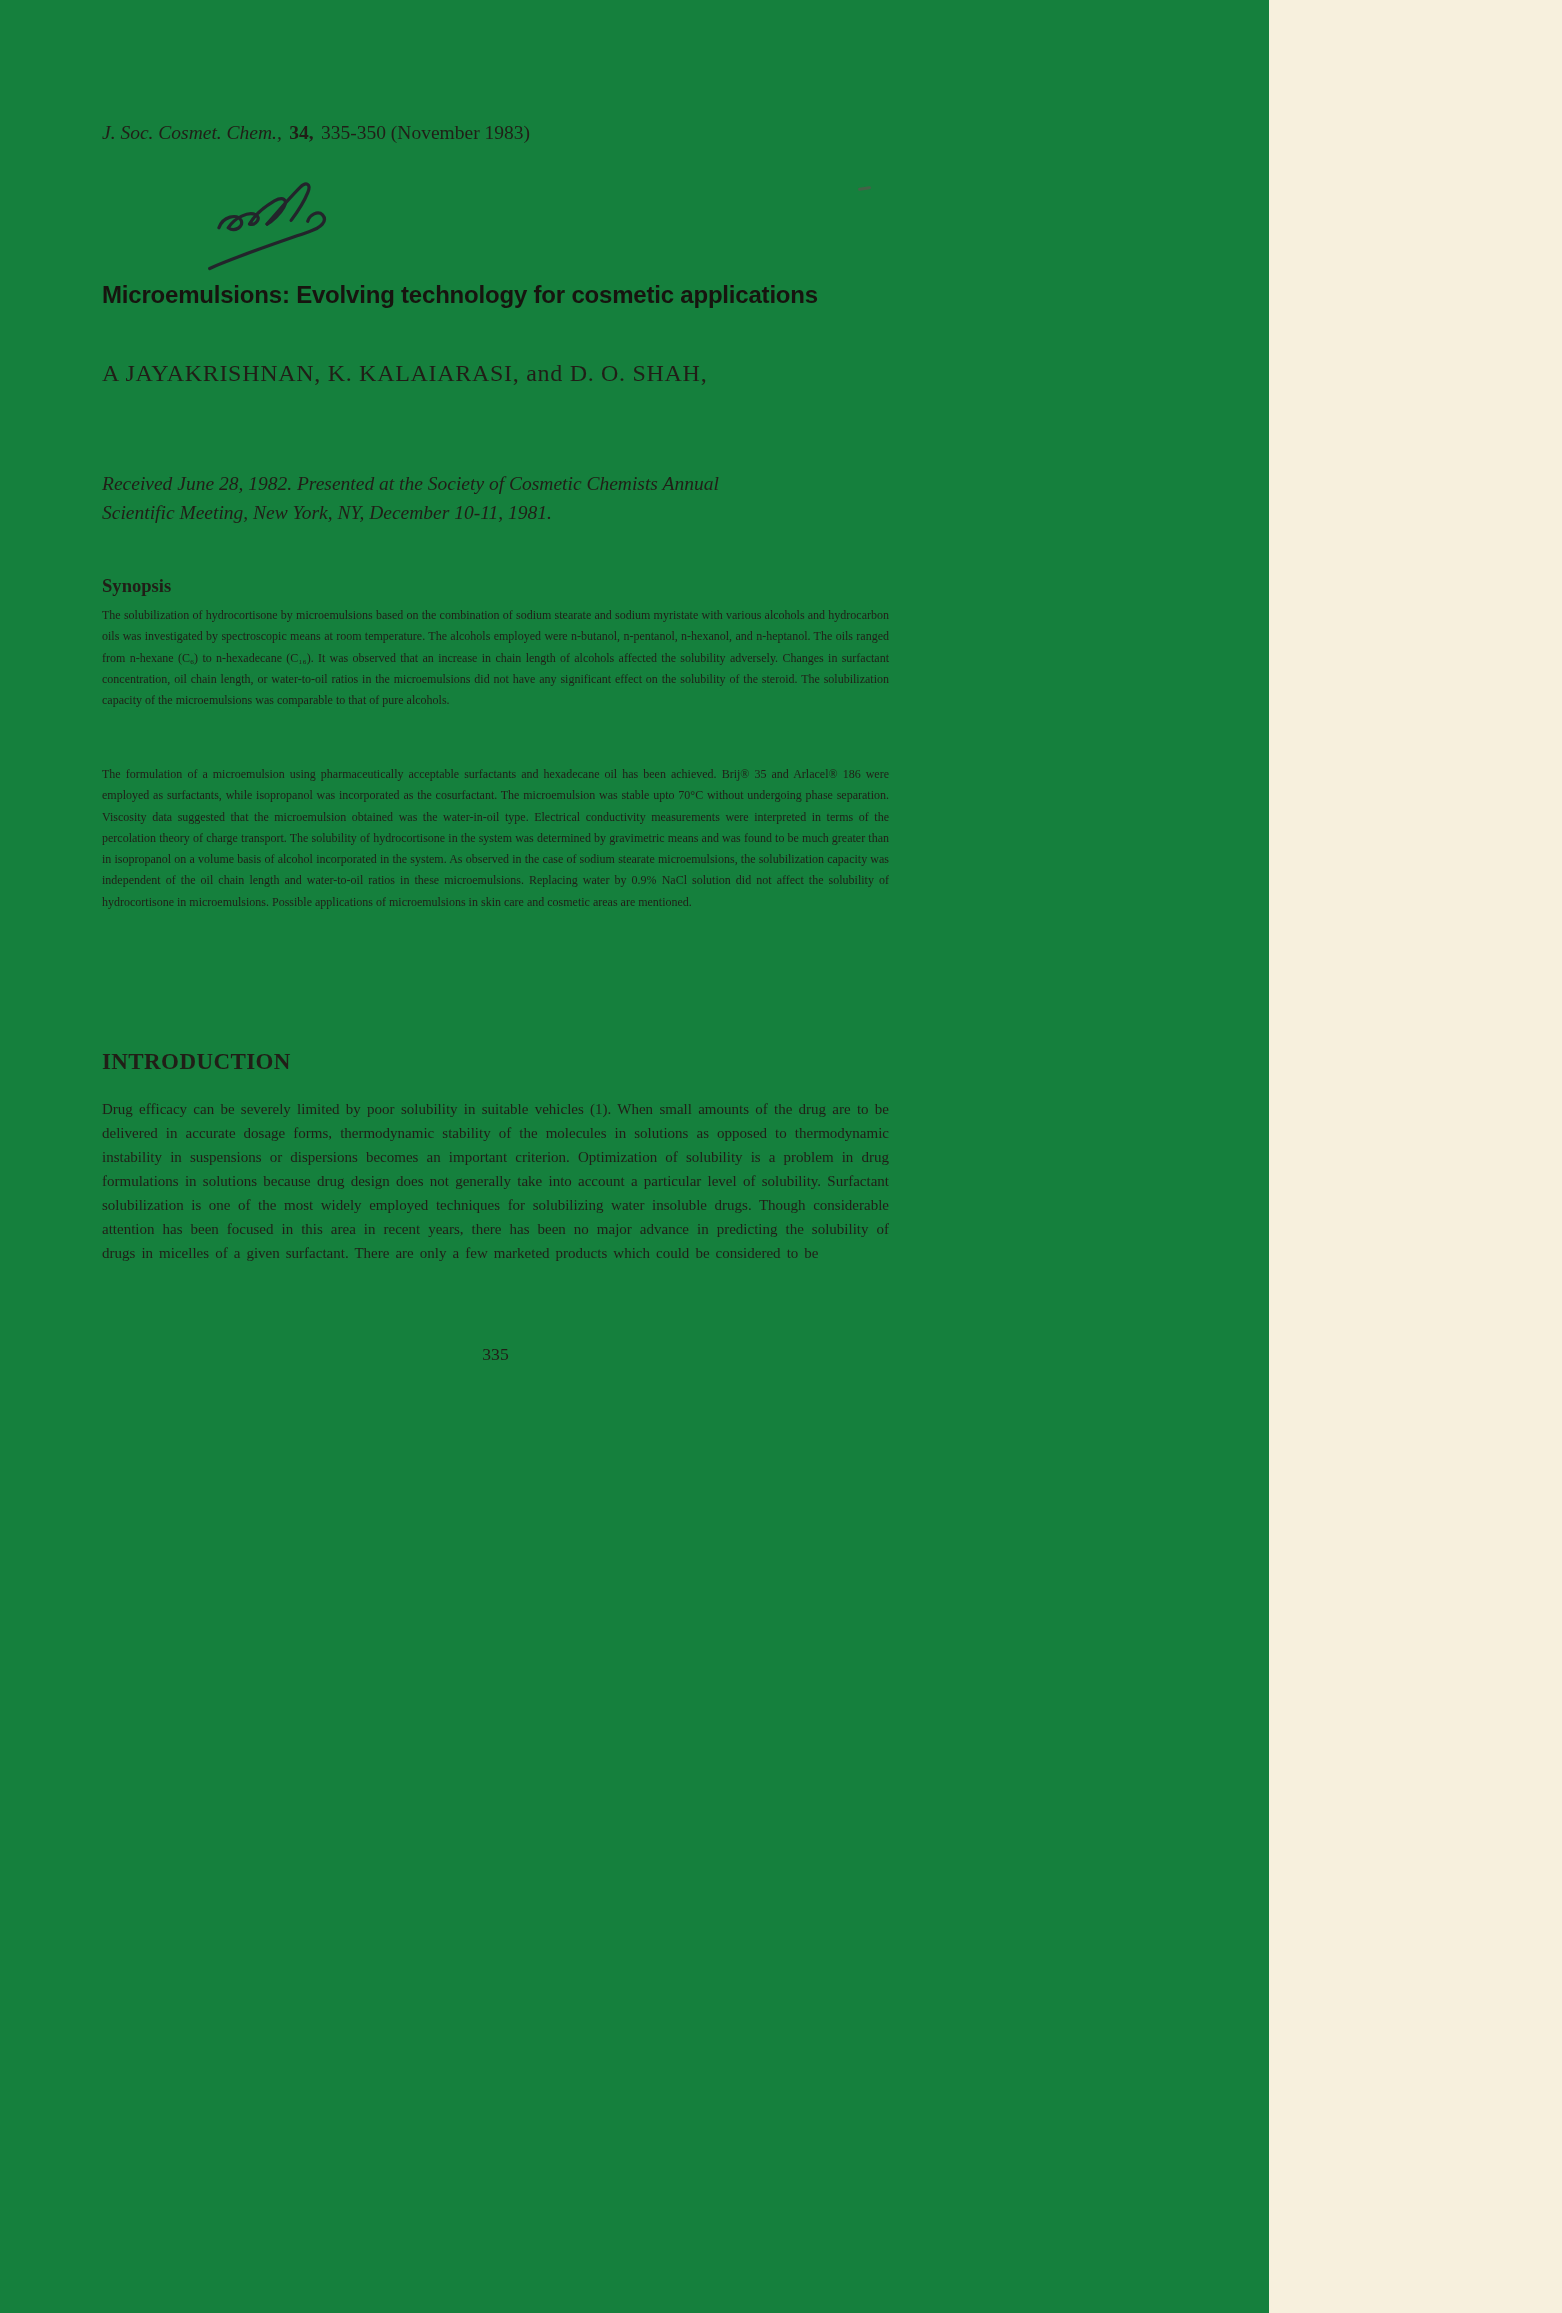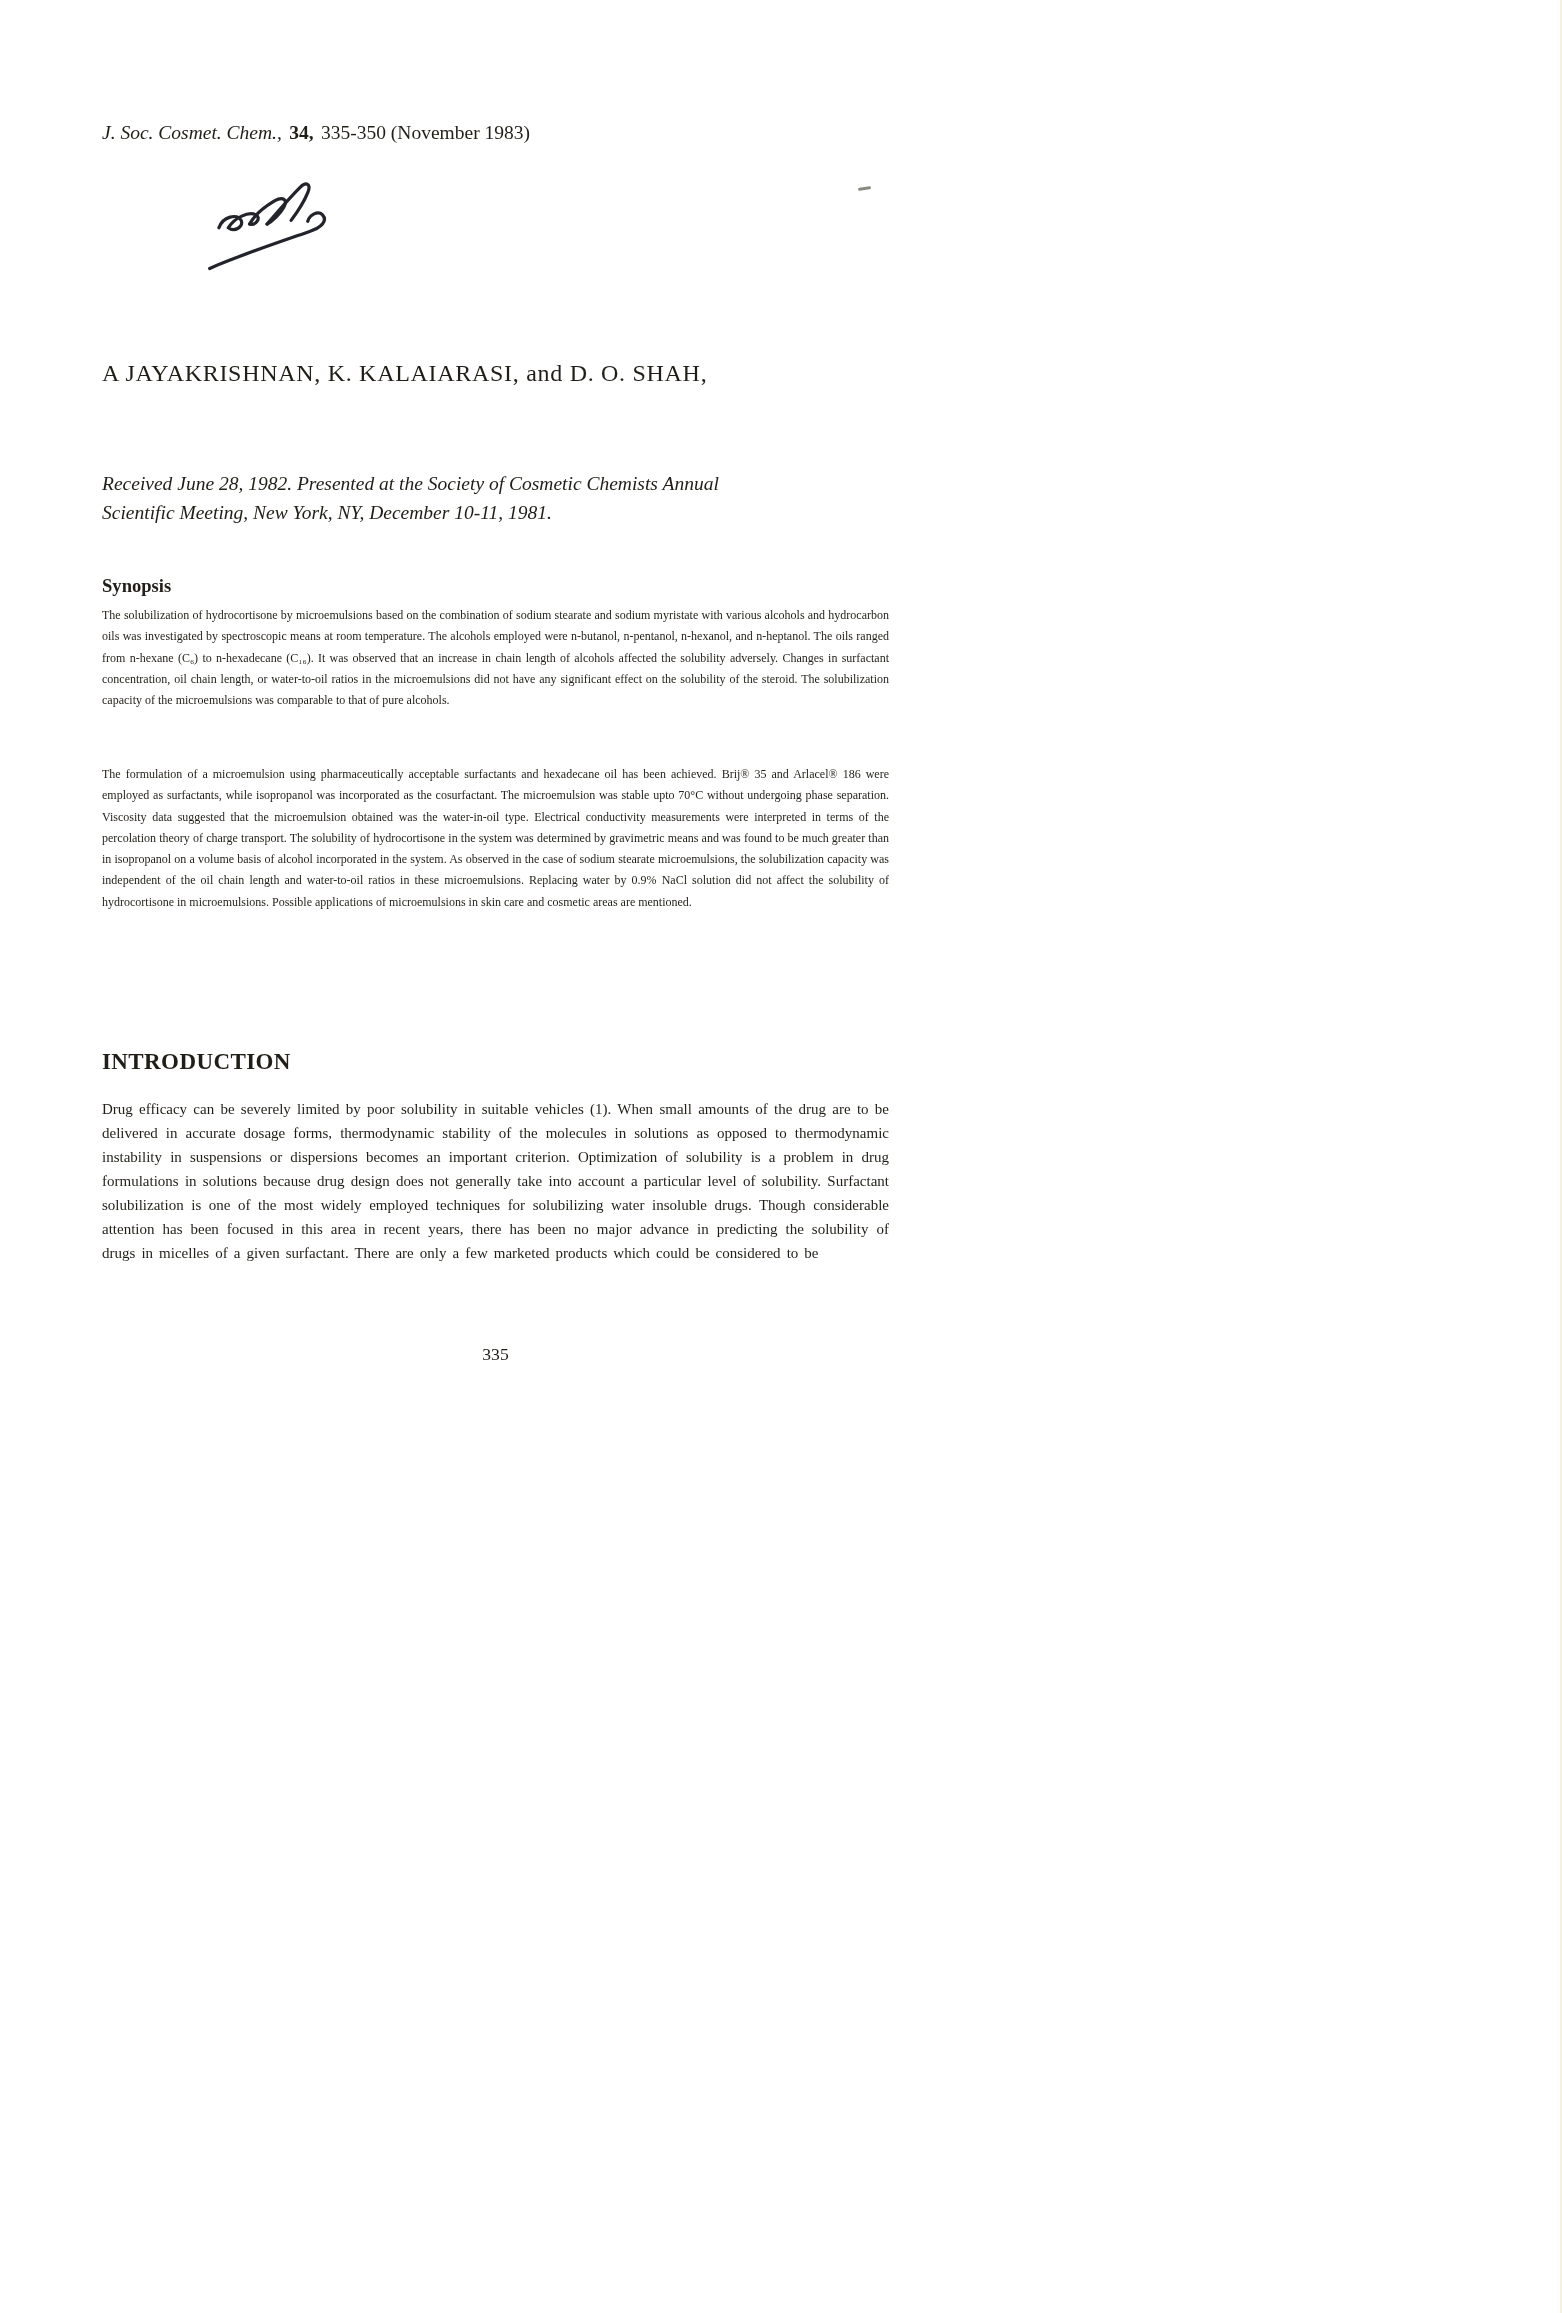--- a/index.html
+++ b/index.html
@@ -2,23 +2,23 @@
 <html style="font-size:15px"><head>
 <meta charset="utf-8">
 <style>
   html, body {
     margin: 0;
     padding: 0;
     background: #f7f0dd;
   }
   .page {
     position: relative;
-    width: 1560px;
+    width: 1269px;
     height: 2313px;
-    background: #ffffff;
+    background: #15803d;
     font-family: "Liberation Serif", serif;
     color: #211e17;
     overflow: hidden;
   }
   .citation {
     position: absolute;
     left: 102px;
     top: 122px;
     font-size: 19.5px;
     white-space: nowrap;
@@ -141,20 +141,21 @@
   </div>
 
   <svg class="scribble" width="148" height="102" viewBox="0 0 160 110">
     <path d="M14 58 C 18 46, 34 42, 38 50 C 41 57, 31 63, 24 58 C 31 47, 46 40, 54 44 C 60 47, 54 56, 47 54 C 53 43, 64 35, 74 29 C 83 24, 89 27, 84 36 C 80 43, 72 51, 66 54" fill="none" stroke="#23242b" stroke-width="3.5" stroke-linecap="round" stroke-linejoin="round"></path>
     <path d="M66 54 C 78 40, 92 24, 102 14 C 108 8, 114 10, 110 20 C 106 30, 98 42, 92 50" fill="none" stroke="#23242b" stroke-width="3.5" stroke-linecap="round" stroke-linejoin="round"></path>
     <path d="M4 102 C 30 90, 72 76, 112 62 C 124 58, 132 51, 126 44 C 121 39, 112 44, 110 51" fill="none" stroke="#23242b" stroke-width="3.5" stroke-linecap="round" stroke-linejoin="round"></path>
   </svg>
 
   <div class="pen-dash"></div>
 
+  <h1 class="title">Microemulsions: Evolving technology for cosmetic applications</h1>
 
   <div class="authors">A JAYAKRISHNAN, K. KALAIARASI, and D. O. SHAH,</div>
 
 
   <div class="received">Received June 28, 1982. Presented at the Society of Cosmetic Chemists Annual Scientific Meeting, New York, NY, December 10-11, 1981.</div>
 
   <div class="syn-head">Synopsis</div>
 
   <p class="syn syn-p1">The solubilization of hydrocortisone by microemulsions based on the combination of sodium stearate and sodium myristate with various alcohols and hydrocarbon oils was investigated by spectroscopic means at room temperature. The alcohols employed were n-butanol, n-pentanol, n-hexanol, and n-heptanol. The oils ranged from n-hexane (C₆) to n-hexadecane (C₁₆). It was observed that an increase in chain length of alcohols affected the solubility adversely. Changes in surfactant concentration, oil chain length, or water-to-oil ratios in the microemulsions did not have any significant effect on the solubility of the steroid. The solubilization capacity of the microemulsions was comparable to that of pure alcohols.</p>
 

